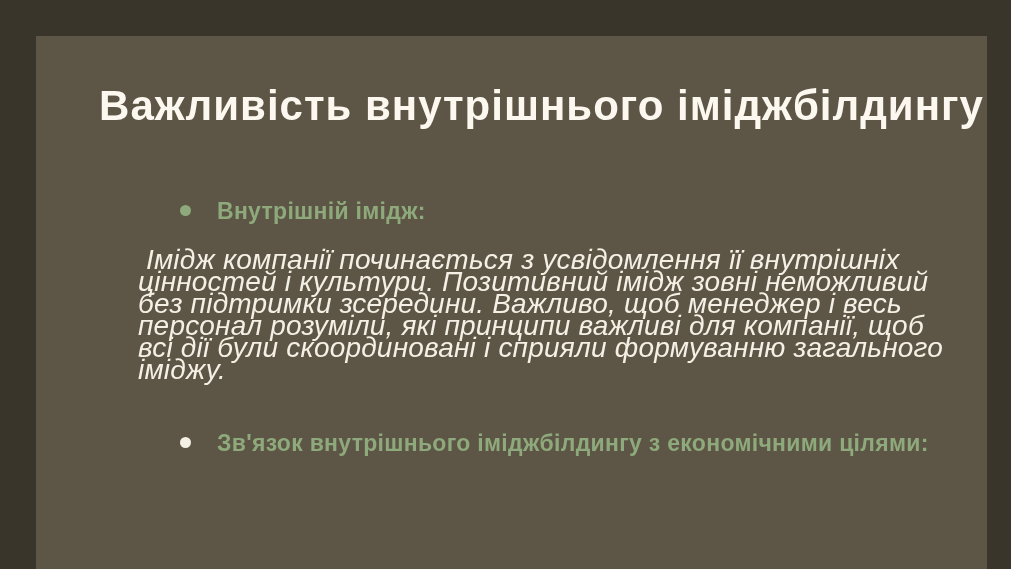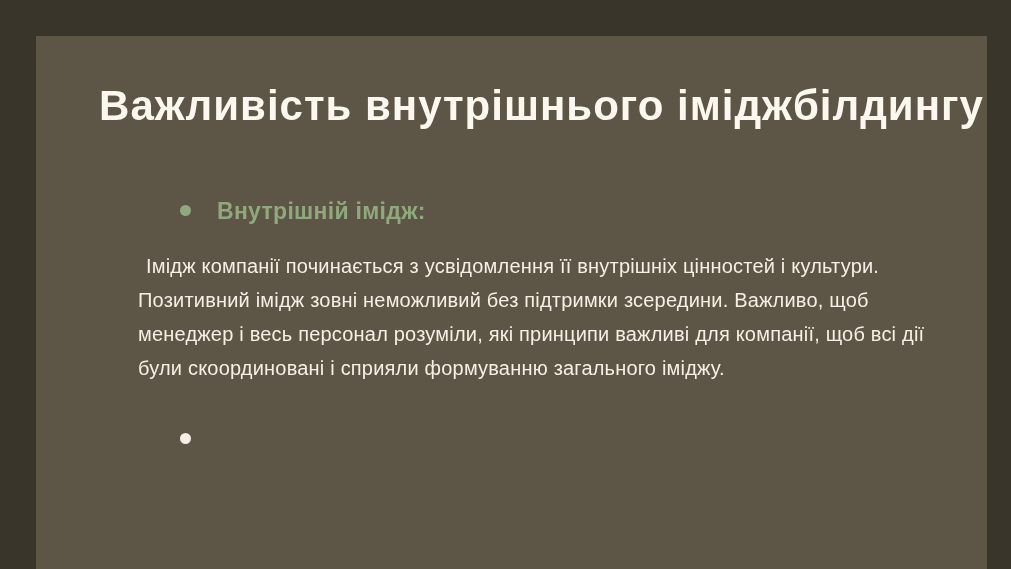--- a/index.html
+++ b/index.html
@@ -51,26 +51,27 @@
   .dot-cream { background: var(--body-color); }
   .heading {
     font-size: 23px;
     font-weight: bold;
     letter-spacing: 0.3px;
     color: var(--accent);
     line-height: 28px;
   }
   .body {
     margin-top: 8px;
-    font-size: 20px;
-    line-height: 34px;
+    font-size: 28px;
+    line-height: 22px;
     letter-spacing: 0.2px;
     color: var(--body-color);
     text-indent: 8px;
     max-width: 882px;
+    font-style: italic;
   }
   .section + .section {
     margin-top: 36px;
   }
 </style>
 </head>
 <body>
 
 <div class="slide">
   <h1 class="title">Важливість внутрішнього іміджбілдингу</h1>
@@ -81,17 +82,18 @@
       <div class="heading-row">
         <span class="dot dot-green"></span>
         <h2 class="heading">Внутрішній імідж:</h2>
       </div>
       <p class="body">Імідж компанії починається з усвідомлення її внутрішніх цінностей і культури. Позитивний імідж зовні неможливий без підтримки зсередини. Важливо, щоб менеджер і весь персонал розуміли, які принципи важливі для компанії, щоб всі дії були скоординовані і сприяли формуванню загального іміджу.</p>
     </section>
 
     <section class="section">
       <div class="heading-row">
         <span class="dot dot-cream"></span>
+        <h2 class="heading">Зв'язок внутрішнього іміджбілдингу з економічними цілями:</h2>
       </div>
     </section>
 
   </div>
 </div>
 
 </body></html>

